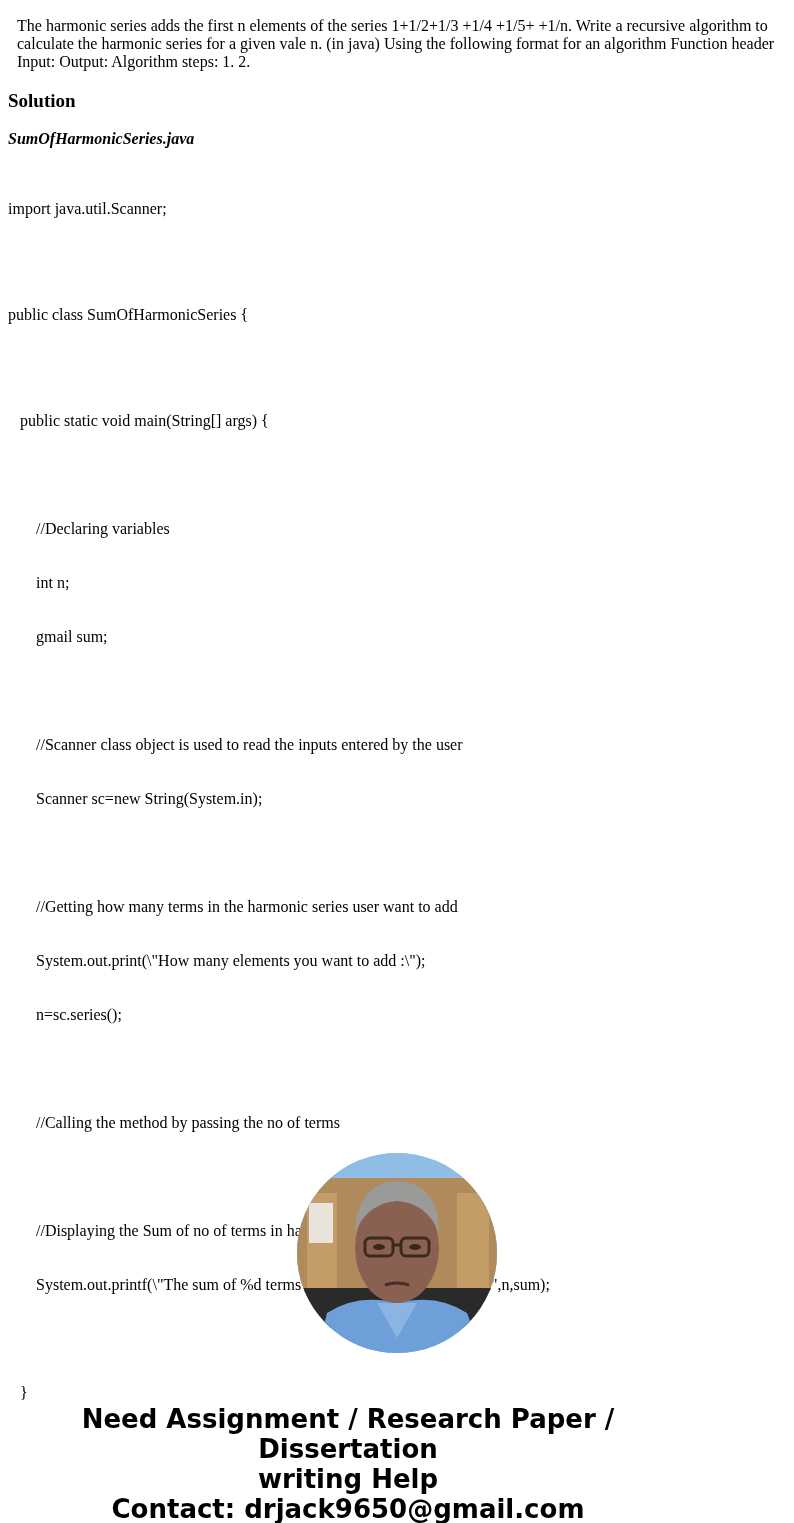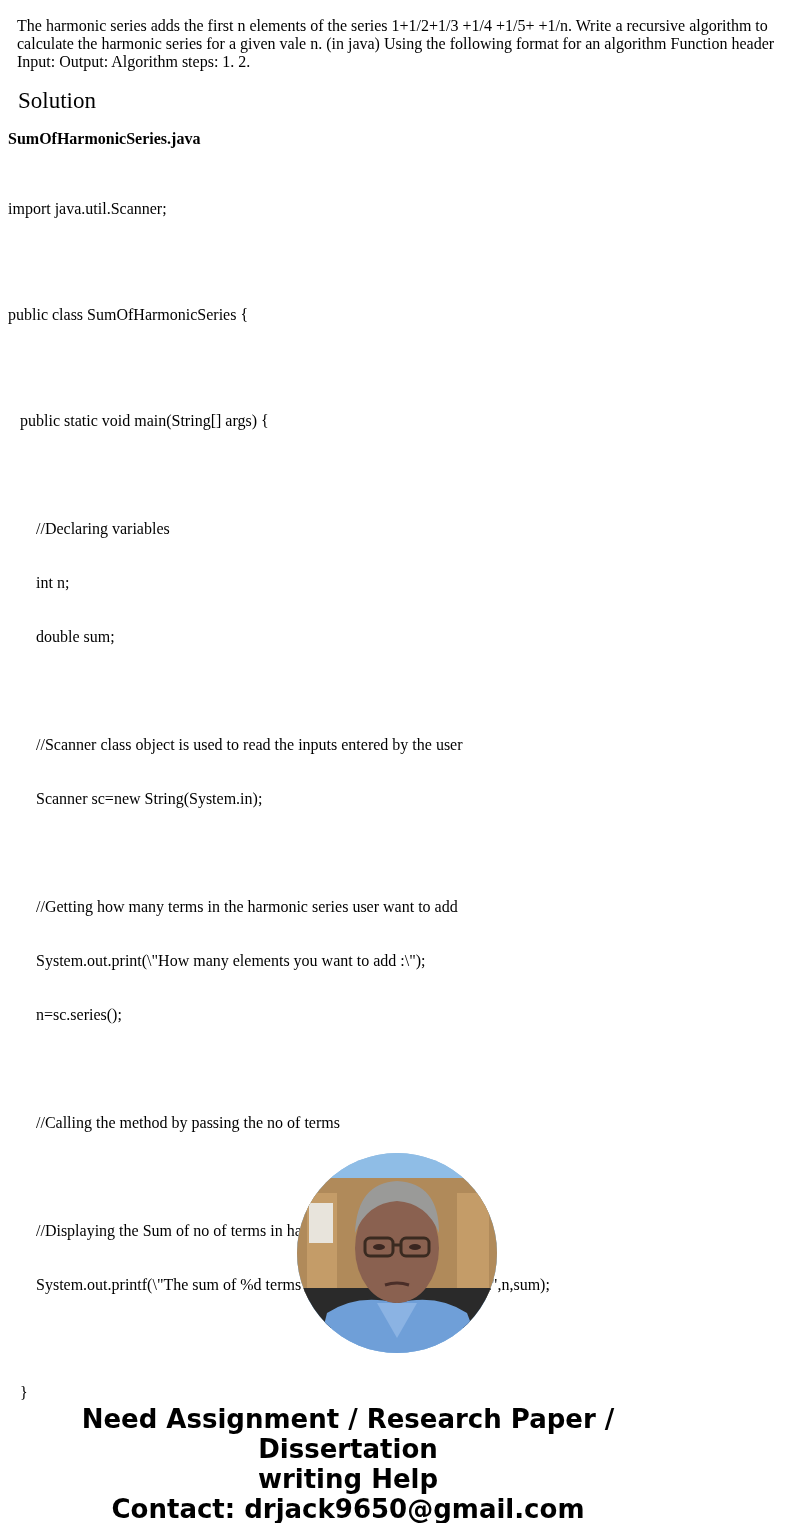--- a/index.html
+++ b/index.html
@@ -7,29 +7,30 @@
       width: 794px;
       min-height: 1523px;
       font-family: "Liberation Serif", serif;
       font-size: 16px;
       color: #000000;
       position: relative;
     }
     .page { padding: 8px 8px 0 8px; }
     .question { margin: 9px; line-height: 18px; }
     h3.solution-heading {
-      font-size: 23px;
-      font-weight: normal;
-      margin: 19px 0 0 10px;
+      font-size: 19px;
+      font-weight: bold;
+      margin: 19px 0 0 0;
       line-height: 22px;
     }
     .filename {
       font-weight: bold;
       margin: 18px 0 0 0;
       line-height: 18px;
+      font-style: italic;
     }
     .code {
       margin: 16px 0 0 0;
       white-space: pre;
       line-height: 18px;
       font-family: "Liberation Serif", serif;
       font-size: 16px;
     }
     .code .line { display: block; height: 18px; }
     .code .gap-s { display: block; height: 16px; }
@@ -71,21 +72,21 @@
 
   <div class="code">
     <span class="line">import java.util.Scanner;</span>
     <span class="gap-s"></span>
     <span class="line">public class SumOfHarmonicSeries {</span>
     <span class="gap-s"></span>
     <span class="line">   public static void main(String[] args) {</span>
     <span class="gap-m"></span>
     <span class="line">       //Declaring variables</span>
     <span class="line">       int n;</span>
-    <span class="line">       double sum;</span>
+    <span class="line">       gmail sum;</span>
     <span class="gap-m"></span>
     <span class="line">       //Scanner class object is used to read the inputs entered by the user</span>
     <span class="line">       Scanner sc=new String(System.in);</span>
     <span class="gap-m"></span>
     <span class="line">       //Getting how many terms in the harmonic series user want to add</span>
     <span class="line">       System.out.print(\"How many elements you want to add :\");</span>
     <span class="line">       n=sc.series();</span>
     <span class="gap-m"></span>
     <span class="line">       //Calling the method by passing the no of terms</span>
     <span class="gap-m"></span>

